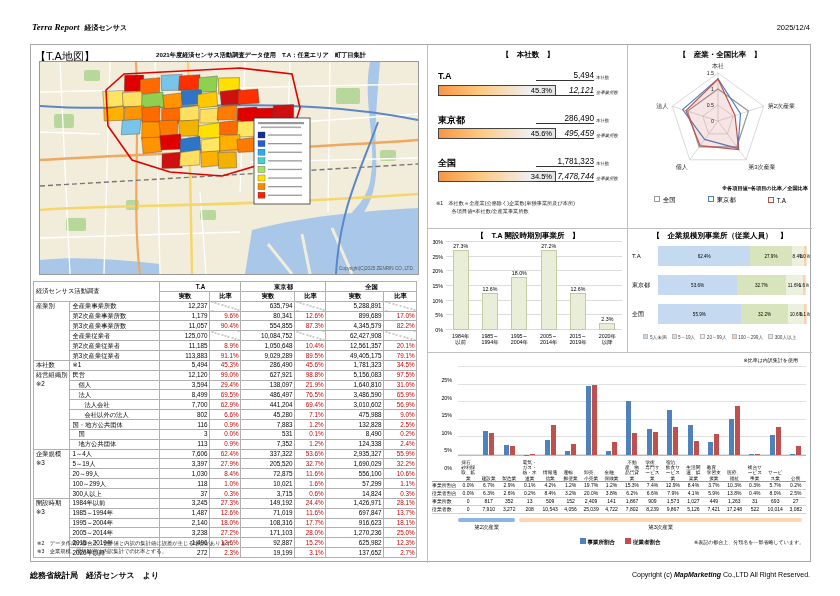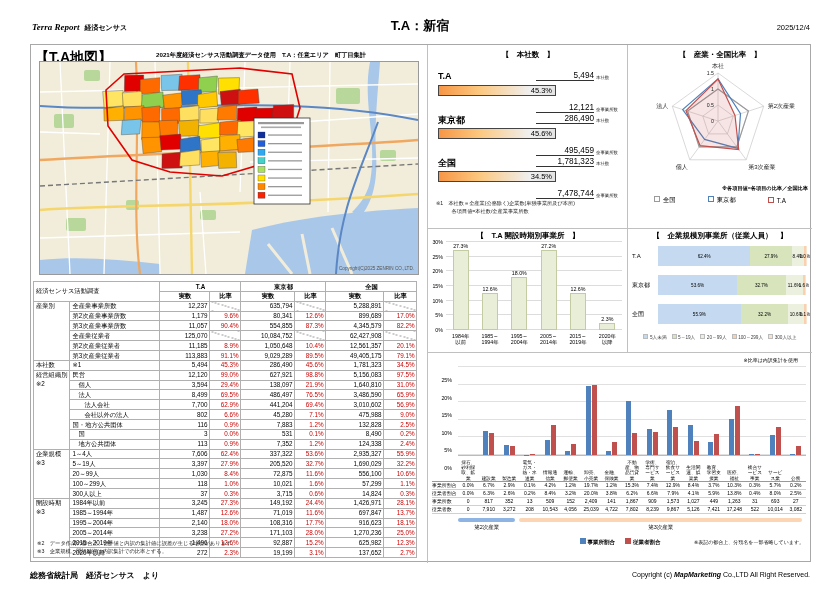--- a/index.html
+++ b/index.html
@@ -20,21 +20,21 @@
   #frame { left:30px; top:44px; width:781px; height:518px; border:1px solid #a8a8a8; background:#fff; }
   .dv { position:absolute; background:#c0c0c0; }
   #dv-v1 { left:396px; top:0; width:1px; height:518px; }
   #dv-v2 { left:596px; top:0; width:1px; height:307px; }
   #dv-h1 { left:396px; top:183px; width:385px; height:1px; }
   #dv-h2 { left:396px; top:307px; width:385px; height:1px; }
 
   .panel-title { position:absolute; left:0; right:0; text-align:center; font-size:7.5px; font-weight:bold; }
 
   
-  #map-title { left:4px; top:4px; font-size:14px; font-weight:bold; position:absolute; }
+  #map-title { left:4px; top:4px; font-size:11px; font-weight:normal; position:absolute; }
   #map-note { left:70px; width:320px; top:6px; font-size:6.2px; font-weight:bold; text-align:center; position:absolute; }
   #map-box { left:8px; top:16px; width:380px; height:214px; border:1px solid #999; position:absolute; background:#f1edda; }
 
   
   #lt-wrap { left:2px; top:236px; position:absolute; }
   .lt { border-collapse:collapse; table-layout:fixed; font-size:6.3px; border:1px solid #777; }
   .lt th,.lt td { border:1px solid #b0b0b0; padding:0.5px 2px; line-height:1.25; overflow:hidden; white-space:nowrap; }
   .lt th { font-weight:bold; text-align:center; }
   .lt .corner { text-align:left; font-weight:normal; }
   .lt td.num { text-align:right; }
@@ -45,21 +45,21 @@
   #lt-notes { left:6px; top:494px; position:absolute; font-size:5.3px; line-height:1.6; color:#222; }
 
   
   #honsha { left:397px; top:0; width:200px; height:183px; position:absolute; }
   .h-row { position:absolute; left:10px; width:182px; height:32px; }
   .h-label { position:absolute; left:0; top:0; font-size:9px; font-weight:bold; }
   .h-bar { position:absolute; left:0; top:14px; width:118px; height:11px; border:1px solid #444;
            background:linear-gradient(90deg,#f79646 0%,#fcc87f 35%,#efefef 78%,#e4e4e4 100%);
            font-size:7.5px; text-align:right; line-height:10px; padding-right:3px; }
   .h-num { position:absolute; right:0; display:flex; align-items:flex-end; gap:2px; }
-  .h-num.n1 { top:0; } .h-num.n2 { top:32px; }
+  .h-num.n1 { top:0; } .h-num.n2 { top:15px;font-style:italic; }
   .h-num .v { width:58px; text-align:right; font-size:8.2px; border-bottom:1px solid #333; }
   .h-num .c { font-size:4.4px; color:#222; width:24px; line-height:1.1; }
   #honsha-notes { position:absolute; left:8px; top:154px; font-size:5.2px; line-height:1.6; color:#222; }
 
   
   #radar-panel { left:597px; top:0; width:184px; height:183px; position:absolute; }
   #radar-svg { position:absolute; left:2px; top:12px; }
   #radar-note { position:absolute; right:4px; top:140px; font-size:5.2px; font-weight:bold; }
   #radar-legend { position:absolute; left:0; right:0; top:151px; display:flex; justify-content:space-around; padding:0 10px; font-size:6.3px; align-items:center; }
   .lg-sq { width:6px; height:6px; border:1.5px solid #888; display:inline-block; margin-right:3px; background:#fdfdfd; }
@@ -108,21 +108,20 @@
   #sg-legend { position:absolute; left:0; right:0; top:186px; display:flex; justify-content:center; gap:10px; font-size:5.5px; font-weight:bold; align-items:center; }
   .sg-lgsq { width:6px; height:6px; display:inline-block; margin-right:2px; }
   #sg-foot { position:absolute; right:8px; top:187px; font-size:5px; }
 </style>
 </head>
 <body>
 
 <div id="page">
 
   <div class="abs" id="hdr-brand"><span>Terra Report</span><span class="sub">経済センサス</span></div>
-  <div class="abs" id="hdr-title">T.A：新宿</div>
   <div class="abs" id="hdr-date">2025/12/4</div>
 
   <div class="abs" id="frame">
     <div class="dv" id="dv-v1"></div>
     <div class="dv" id="dv-v2"></div>
     <div class="dv" id="dv-h1"></div>
     <div class="dv" id="dv-h2"></div>
 
     <div id="map-title">【T.A地図】</div>
     <div id="map-note">2021年度経済センサス活動調査データ使用　T.A：任意エリア　町丁目集計</div>

